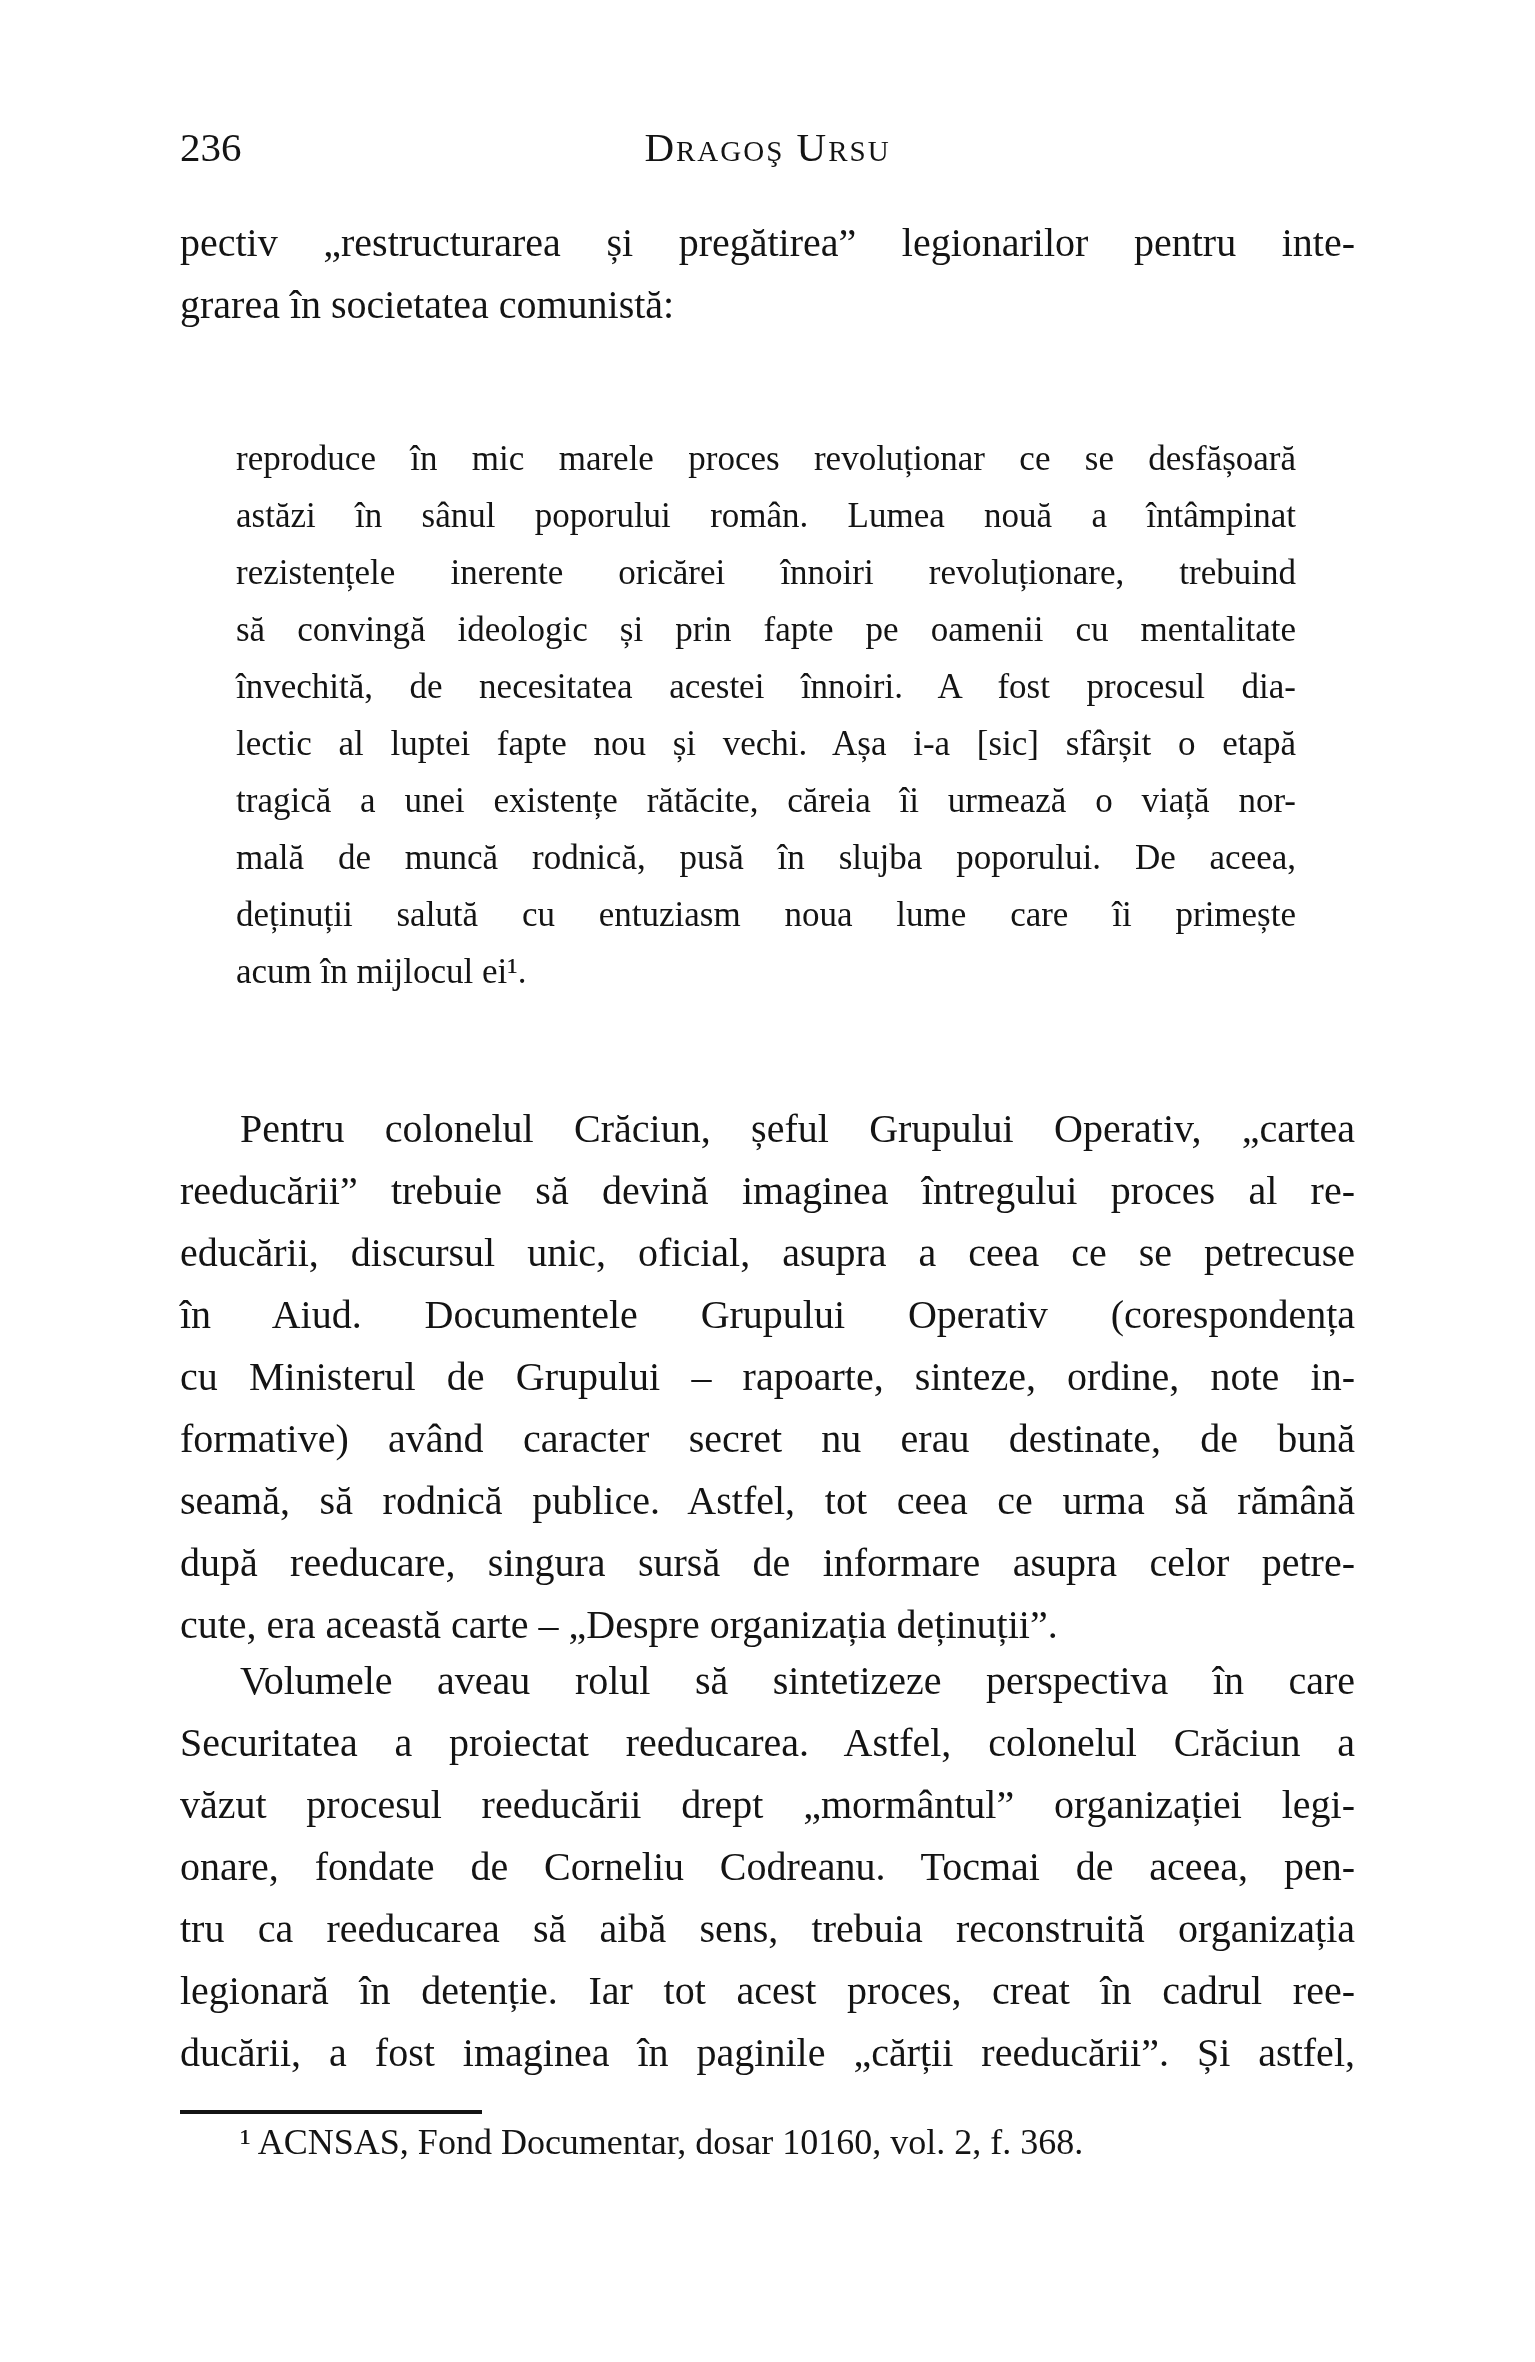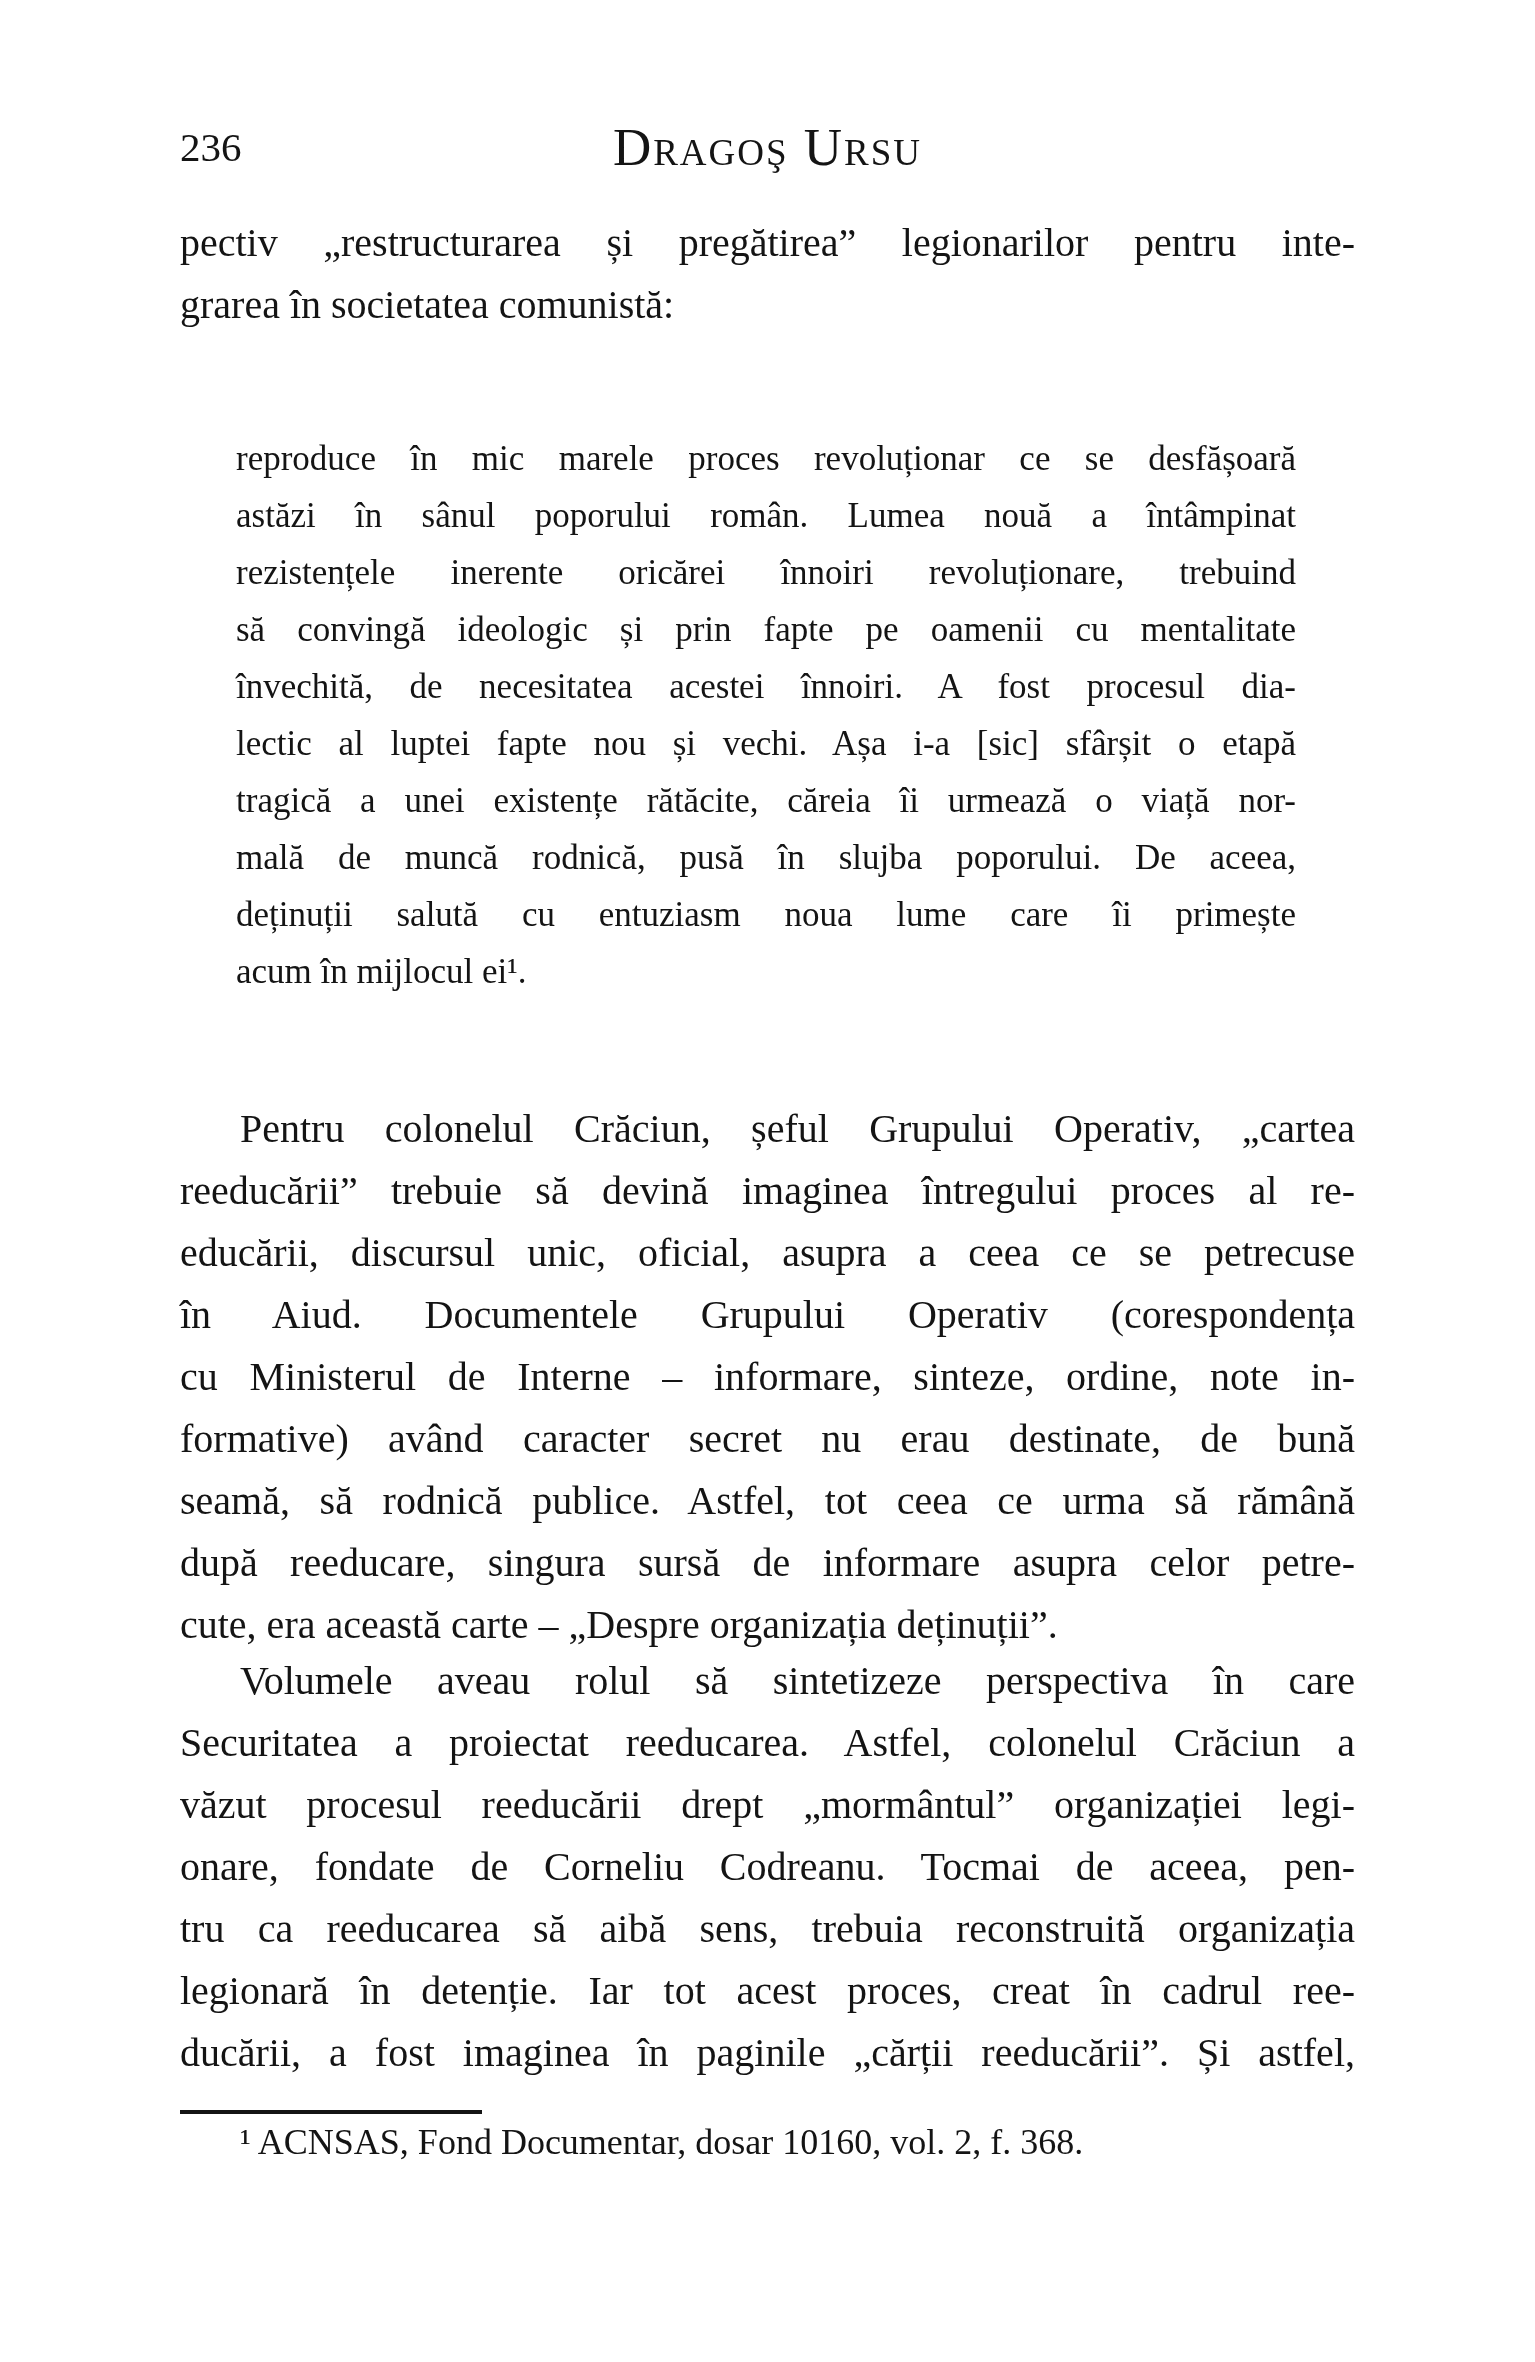--- a/index.html
+++ b/index.html
@@ -14,21 +14,21 @@
   }
   
   .pageno{
     position:absolute;left:180px;top:124px;
     font-size:41px;line-height:46px;
   }
   .runhead{
     position:absolute;left:0;top:124px;width:100%;
     text-align:center;
     font-variant:small-caps;
-    font-size:53px;line-height:46px;
+    font-size:41px;line-height:46px;
     letter-spacing:2px;
   }
   
   .block{position:absolute;}
   .opening, .para{
     left:180px;width:1175px;
     font-size:40px;line-height:62px;
   }
   .opening{top:212px;}
   .para2{top:1098px;}
@@ -81,21 +81,21 @@
     <div class="ln">mală de muncă rodnică, pusă în slujba poporului. De aceea,</div>
     <div class="ln">deținuții salută cu entuziasm noua lume care îi primește</div>
     <div class="ln last">acum în mijlocul ei¹.</div>
   </div>
 
   <div class="block para para2">
     <div class="ln ind">Pentru colonelul Crăciun, șeful Grupului Operativ, „cartea</div>
     <div class="ln">reeducării” trebuie să devină imaginea întregului proces al re-</div>
     <div class="ln">educării, discursul unic, oficial, asupra a ceea ce se petrecuse</div>
     <div class="ln">în Aiud. Documentele Grupului Operativ (corespondența</div>
-    <div class="ln">cu Ministerul de Interne – informare, sinteze, ordine, note in-</div>
+    <div class="ln">cu Ministerul de Grupului – rapoarte, sinteze, ordine, note in-</div>
     <div class="ln">formative) având caracter secret nu erau destinate, de bună</div>
     <div class="ln">seamă, să rodnică publice. Astfel, tot ceea ce urma să rămână</div>
     <div class="ln">după reeducare, singura sursă de informare asupra celor petre-</div>
     <div class="ln last">cute, era această carte – „Despre organizația deținuții”.</div>
   </div>
 
   <div class="block para para3">
     <div class="ln ind">Volumele aveau rolul să sintetizeze perspectiva în care</div>
     <div class="ln">Securitatea a proiectat reeducarea. Astfel, colonelul Crăciun a</div>
     <div class="ln">văzut procesul reeducării drept „mormântul” organizației legi-</div>

